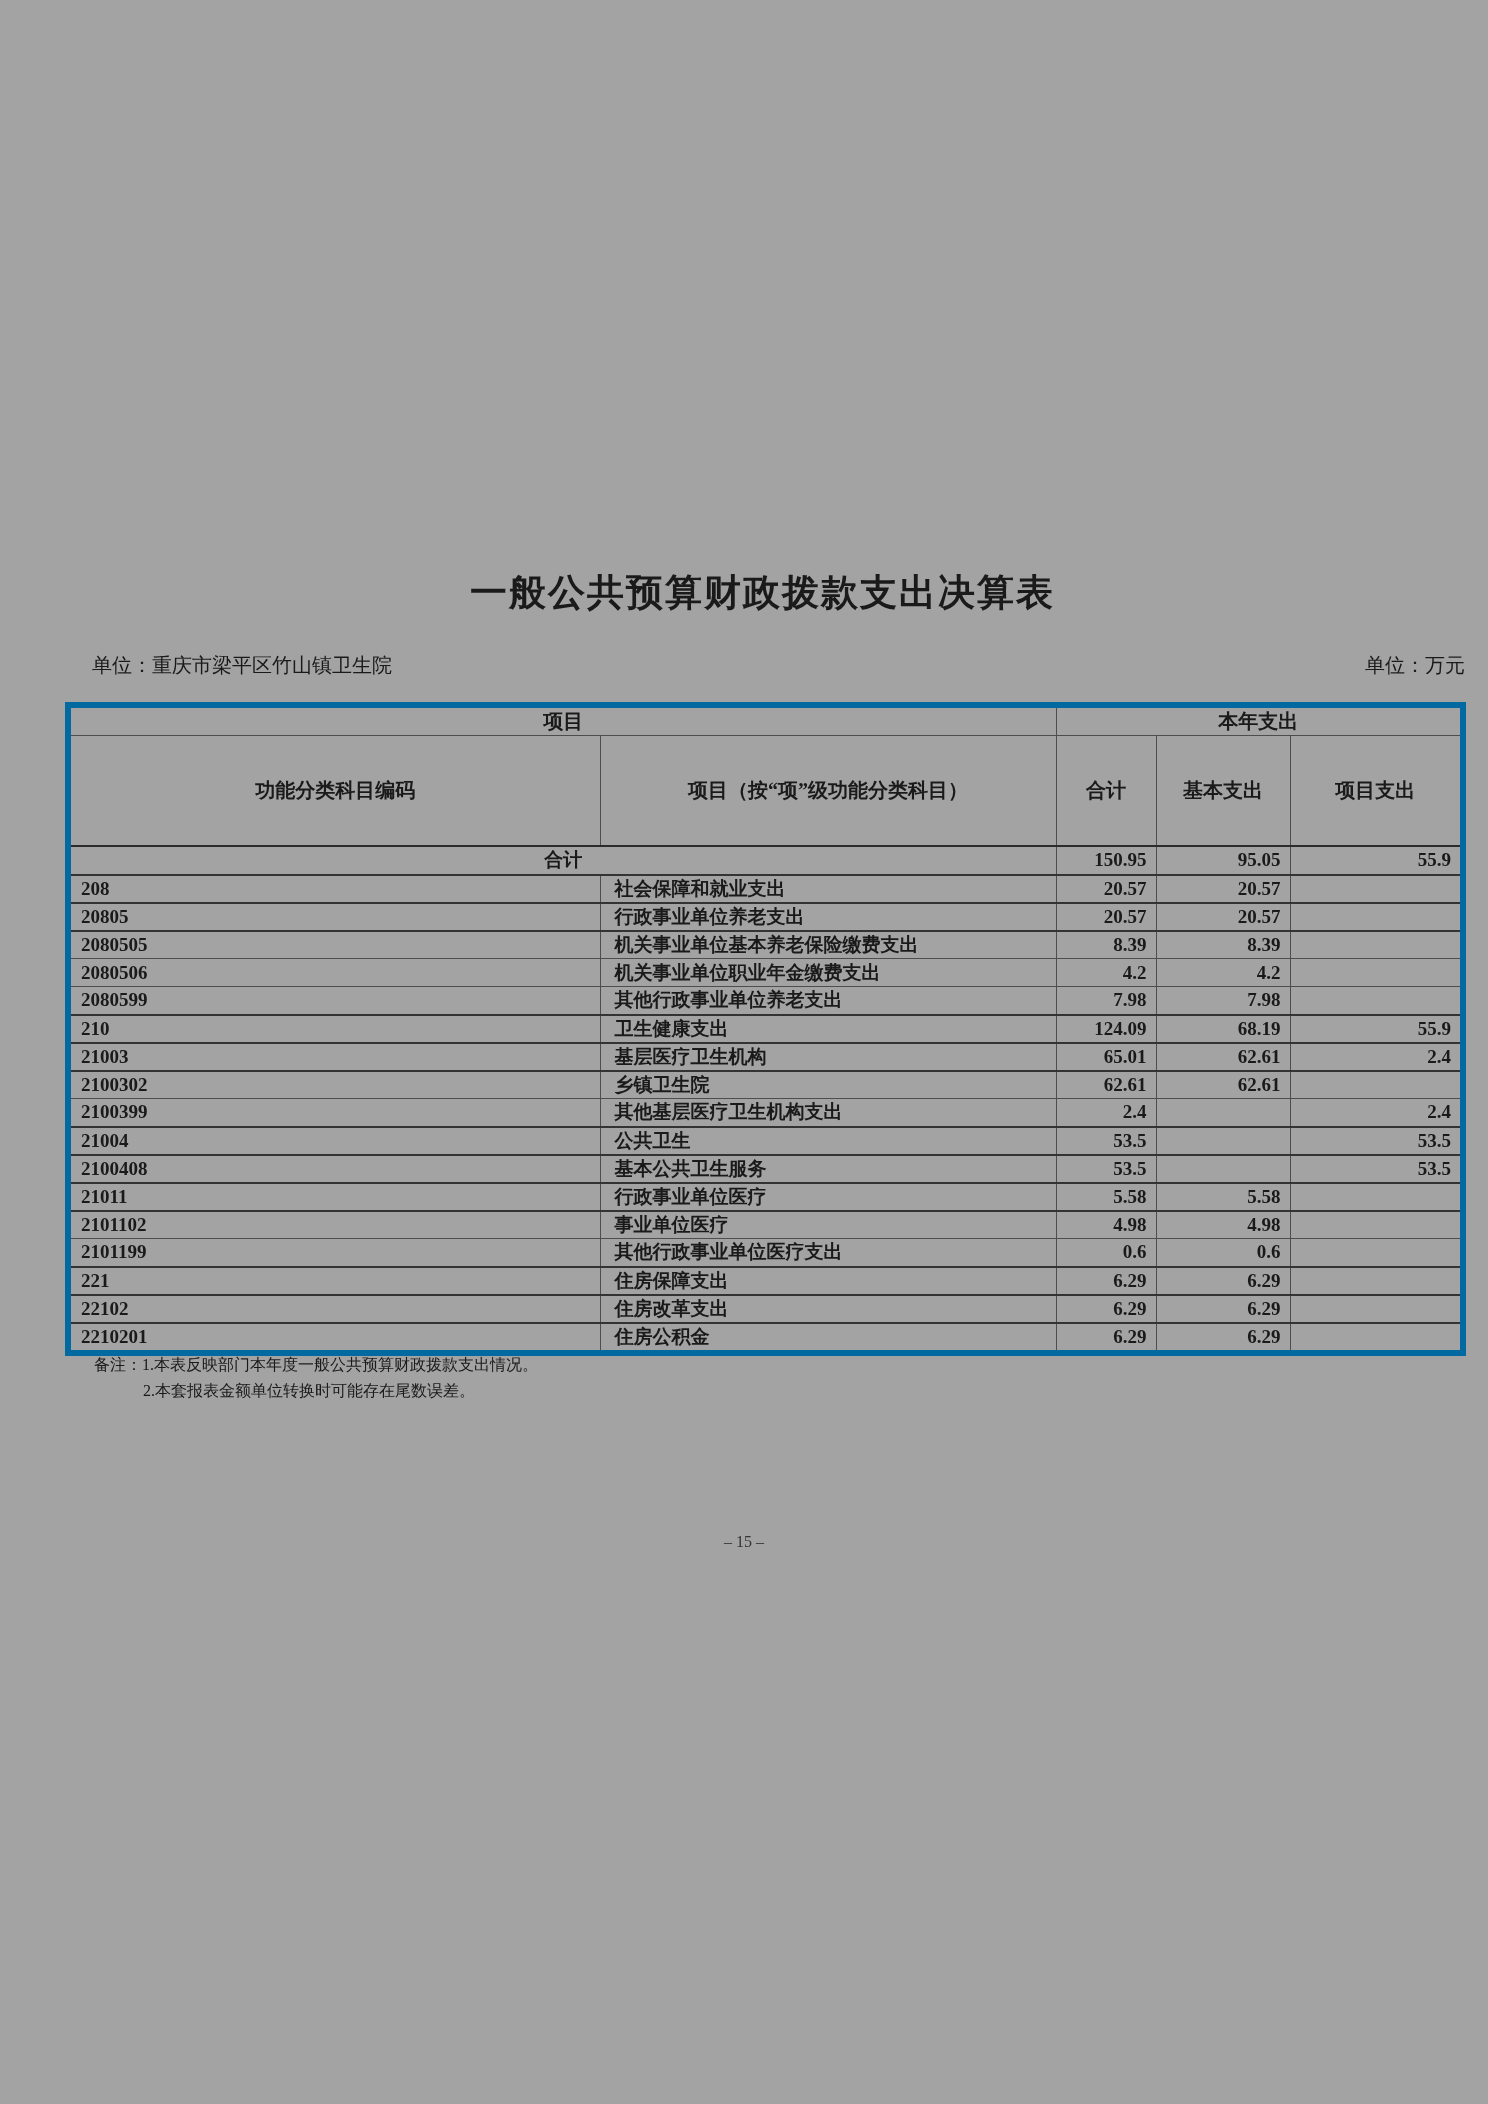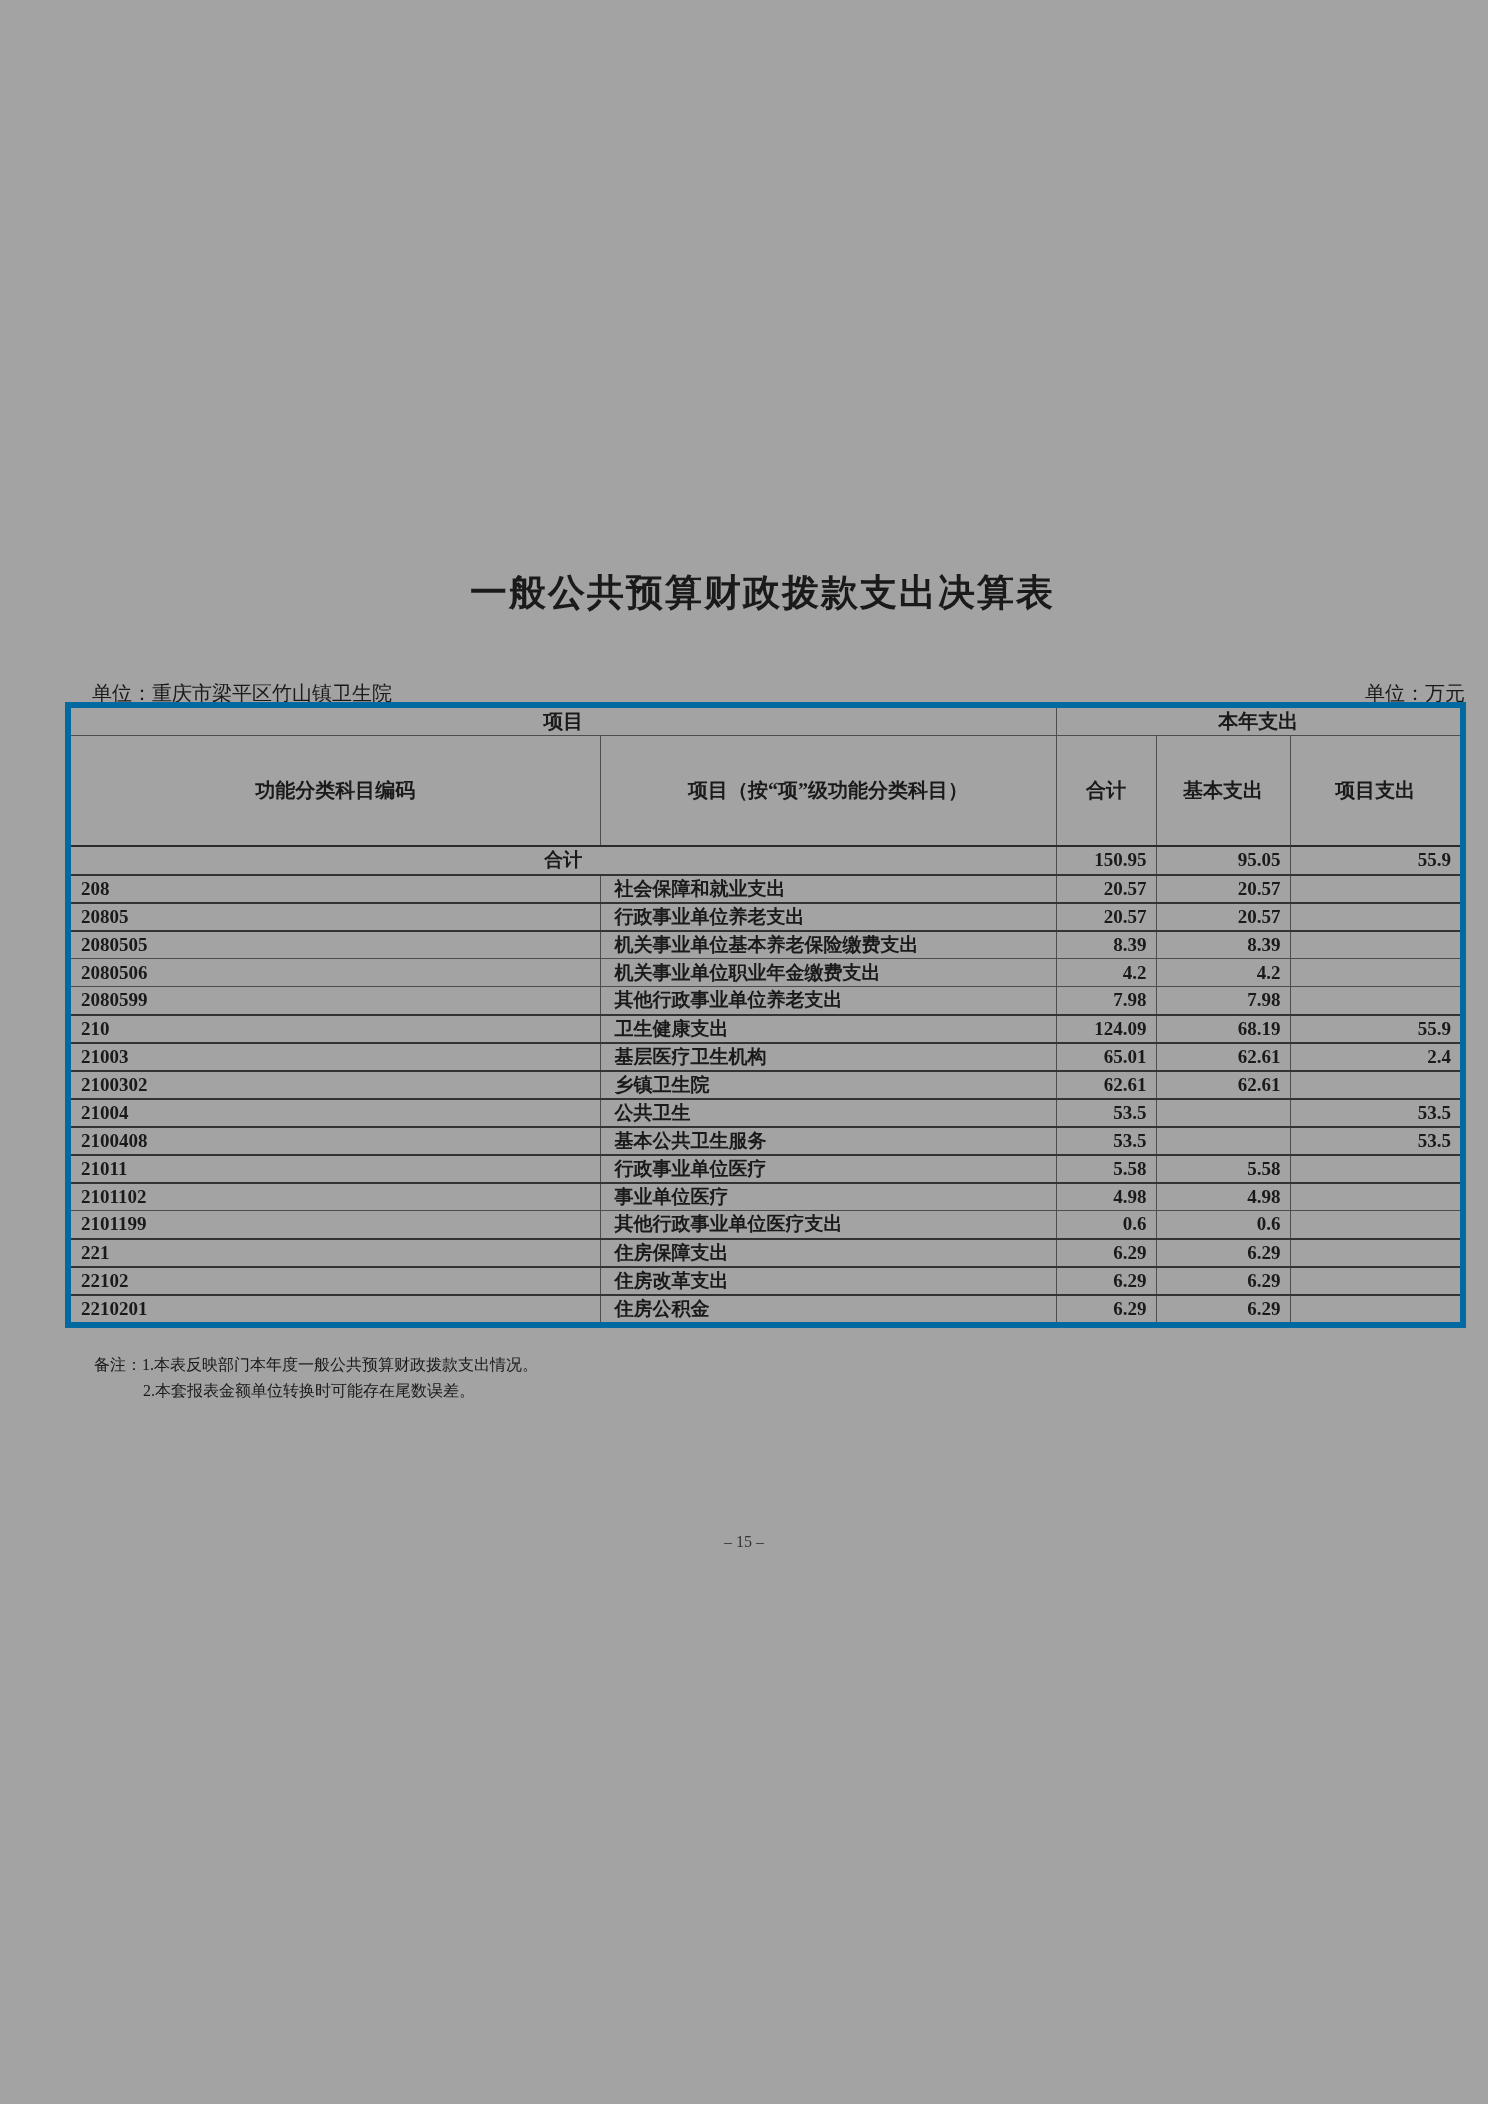--- a/index.html
+++ b/index.html
@@ -18,21 +18,20 @@
     font-size:37px; font-weight:bold; letter-spacing:2px;
   }
   .code-line {
     position:absolute; top:626px; left:65px; width:1400px;
     text-align:right; font-size:20px;
   }
   .meta-row {
     position:absolute; top:652px; left:65px; width:1400px;
     display:flex; justify-content:space-between;
     font-size:20px;
-    margin-top:28px;
   }
   .meta-row .org { padding-left:27px; }
   table.budget {
     position:absolute; top:702px; left:65px;
     width:1395px;
     border-collapse:collapse; table-layout:fixed;
     border:6px solid #0369a1;
     font-size:19px;
   }
   table.budget th, table.budget td {
@@ -152,20 +151,27 @@
           <td class="num">62.61</td>
           <td class="num">2.4</td>
         </tr>
         <tr class="">
           <td class="code-cell">2100302</td>
           <td class="name-cell">乡镇卫生院</td>
           <td class="num">62.61</td>
           <td class="num">62.61</td>
           <td class="num"></td>
         </tr>
+        <tr class="">
+          <td class="code-cell">2100399</td>
+          <td class="name-cell">其他基层医疗卫生机构支出</td>
+          <td class="num">2.4</td>
+          <td class="num"></td>
+          <td class="num">2.4</td>
+        </tr>
         <tr class="bold-row">
           <td class="code-cell">21004</td>
           <td class="name-cell">公共卫生</td>
           <td class="num">53.5</td>
           <td class="num"></td>
           <td class="num">53.5</td>
         </tr>
         <tr class="">
           <td class="code-cell">2100408</td>
           <td class="name-cell">基本公共卫生服务</td>

